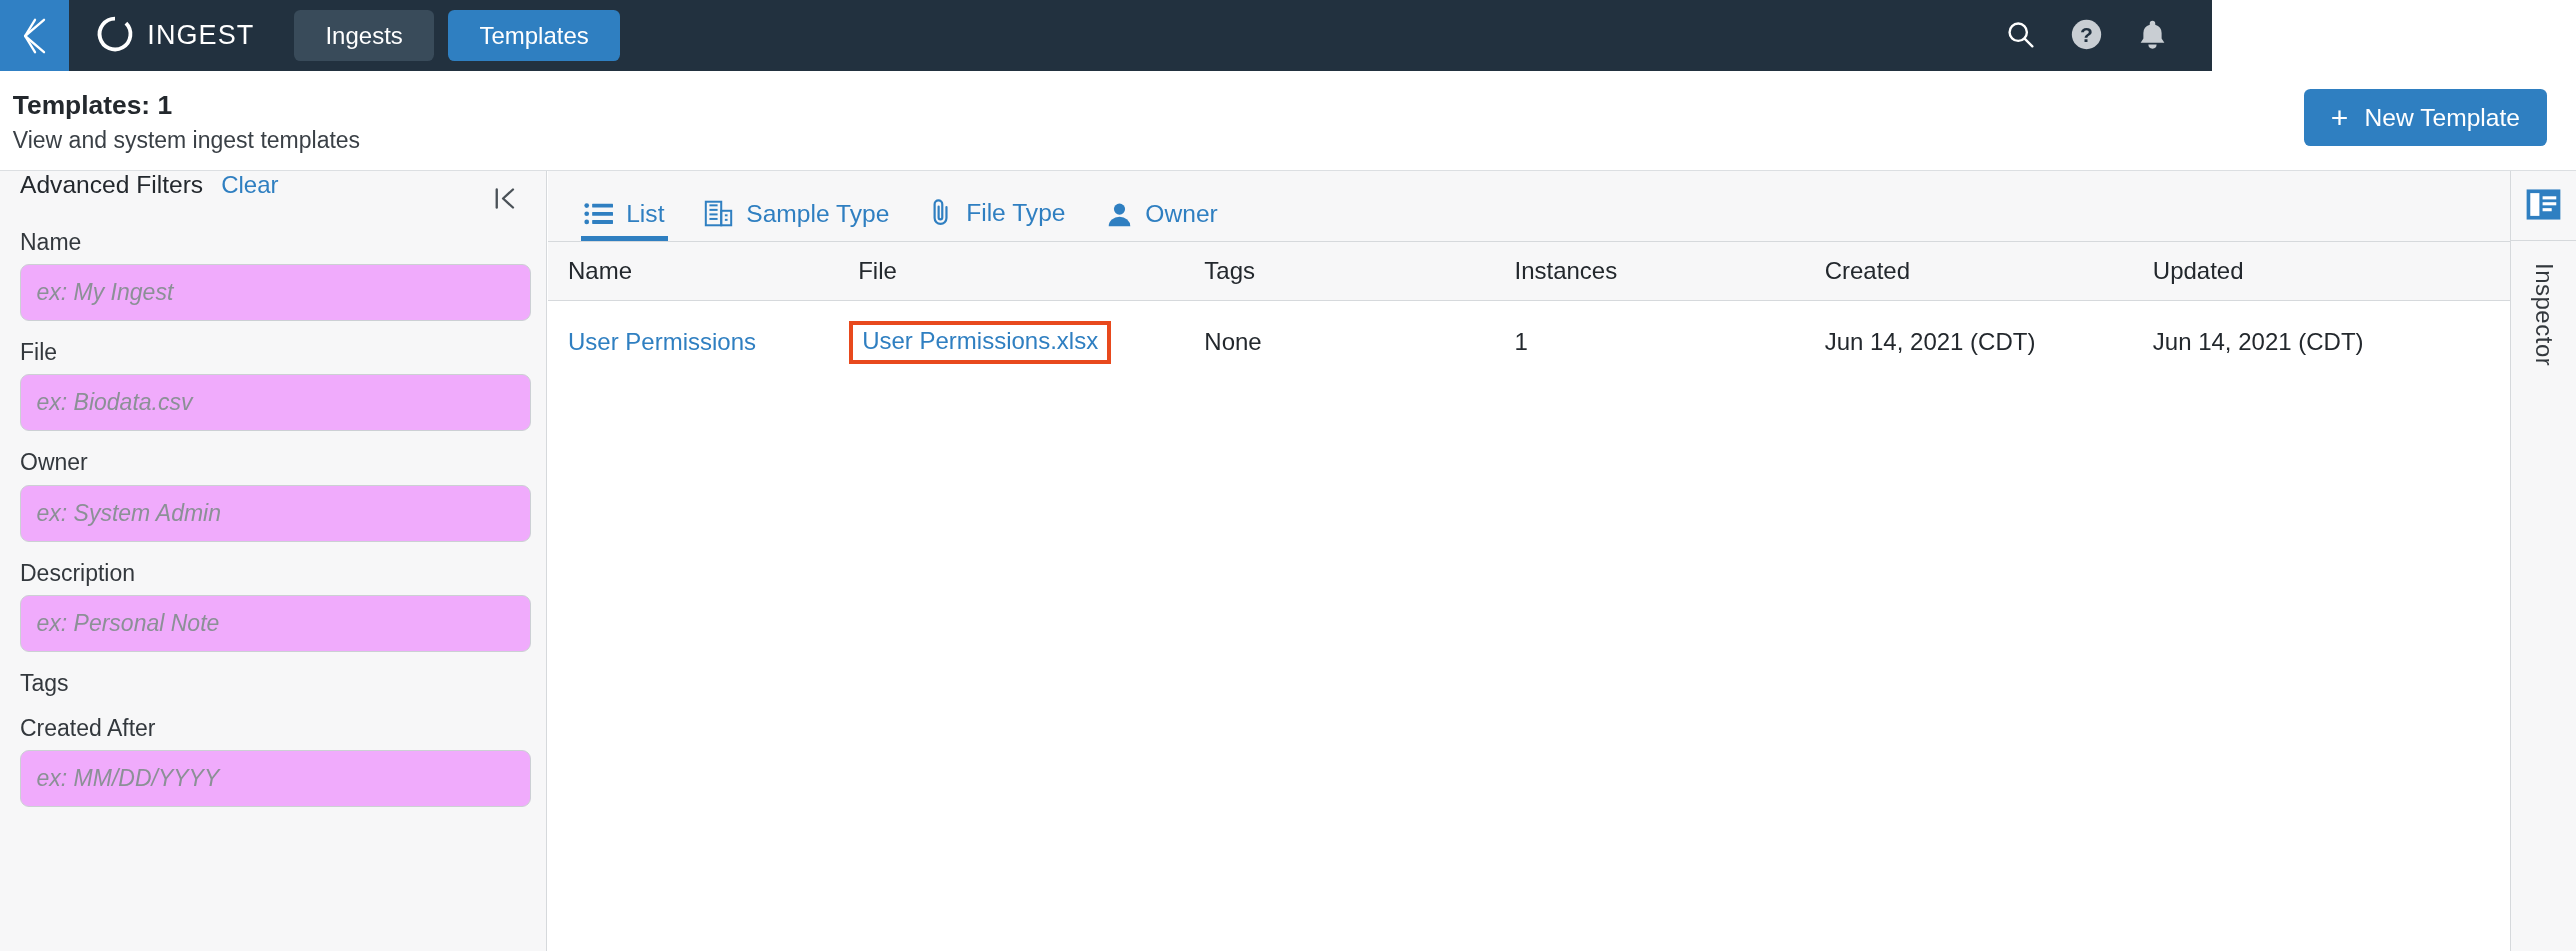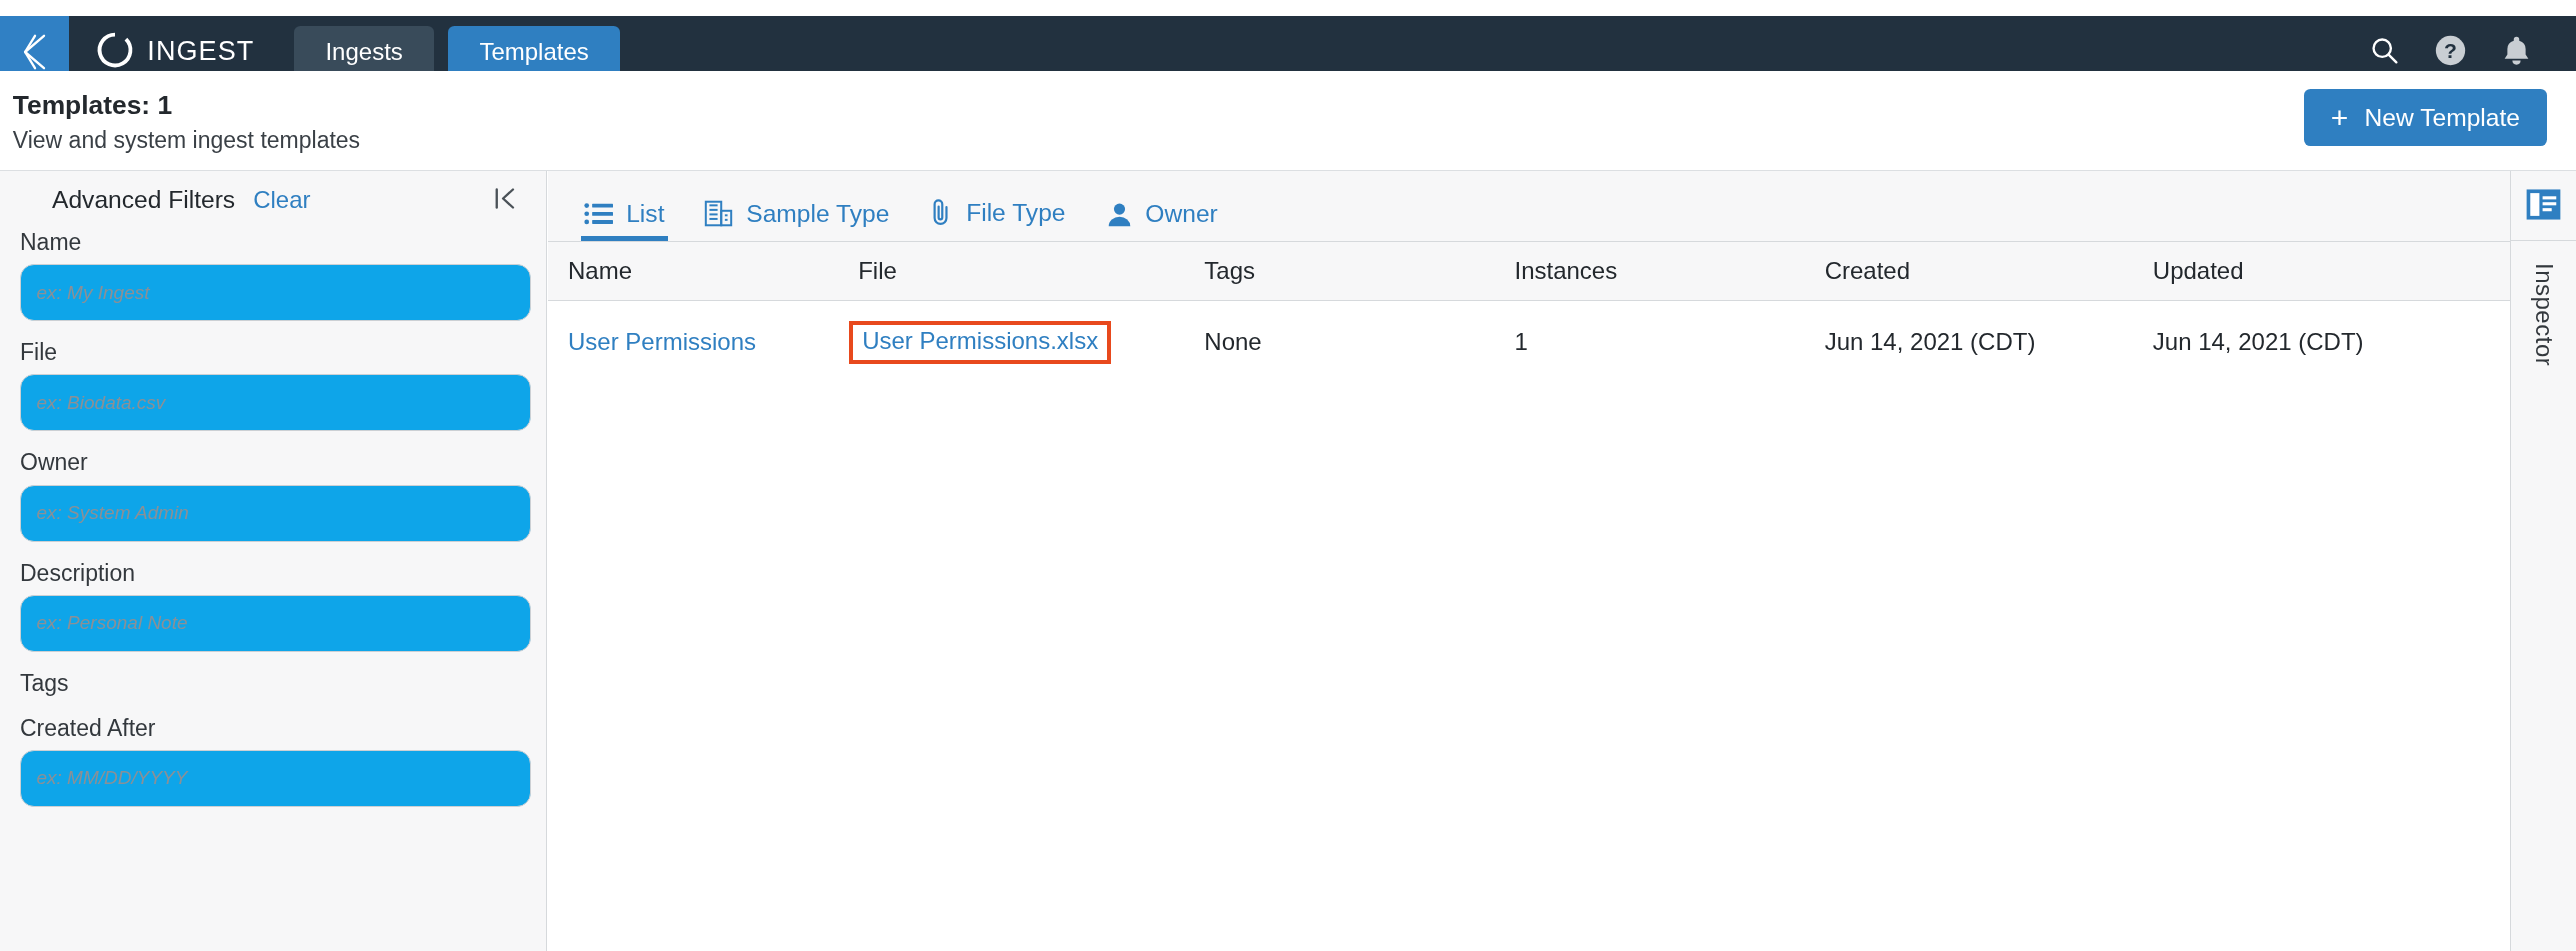--- a/index.html
+++ b/index.html
@@ -8,22 +8,22 @@
     width: 2576px;
     height: 952px;
     background: #ffffff;
     font-family: "Liberation Sans", sans-serif;
     overflow: hidden;
   }
 
   
   .topbar {
     position: absolute;
-    top: 16px; left: 0;
-    width: 2576px; height: 71px;
+    top: 0; left: 0;
+    width: 2212px; height: 71px;
     background: #22313f;
     display: flex;
     align-items: stretch;
   }
   .back-tile {
     width: 69px;
     background: #3080c4;
     display: flex;
     align-items: center;
     justify-content: center;
@@ -160,24 +160,22 @@
     top: 171px; left: 0;
     width: 547px;
     height: 780px;
     background: #f7f7f8;
     border-right: 0.9px solid #d6d9dc;
     overflow: hidden;
     padding: 0 20px;
   }
   .filters-head {
     display: flex;
-    align-items: center;
     height: 58px;
     position: relative;
-    margin-left: 32px;
   }
   .filters-title {
     font-size: 24.6px;
     color: #23282d;
     white-space: nowrap;
   }
   .filters-clear {
     font-size: 24px;
     color: #2f7fc1;
     margin-left: 18px;
@@ -198,24 +196,24 @@
   .field-label {
     font-size: 23px;
     color: #33383d;
     margin-bottom: 8.2px;
     display: block;
   }
   .field-input {
     width: 511px;
     height: 57px;
     border: 0.9px solid #ccd0d4;
-    border-radius: 14px;
-    background: #0ea5e9;
+    border-radius: 9px;
+    background: #f0abfc;
     padding: 0 15.5px;
-    font-size: 19px;
+    font-size: 23px;
     font-family: "Liberation Sans", sans-serif;
     color: #23282d;
     outline: none;
   }
   .field-input::placeholder {
     color: #8b9096;
     font-style: italic;
   }
 
   

